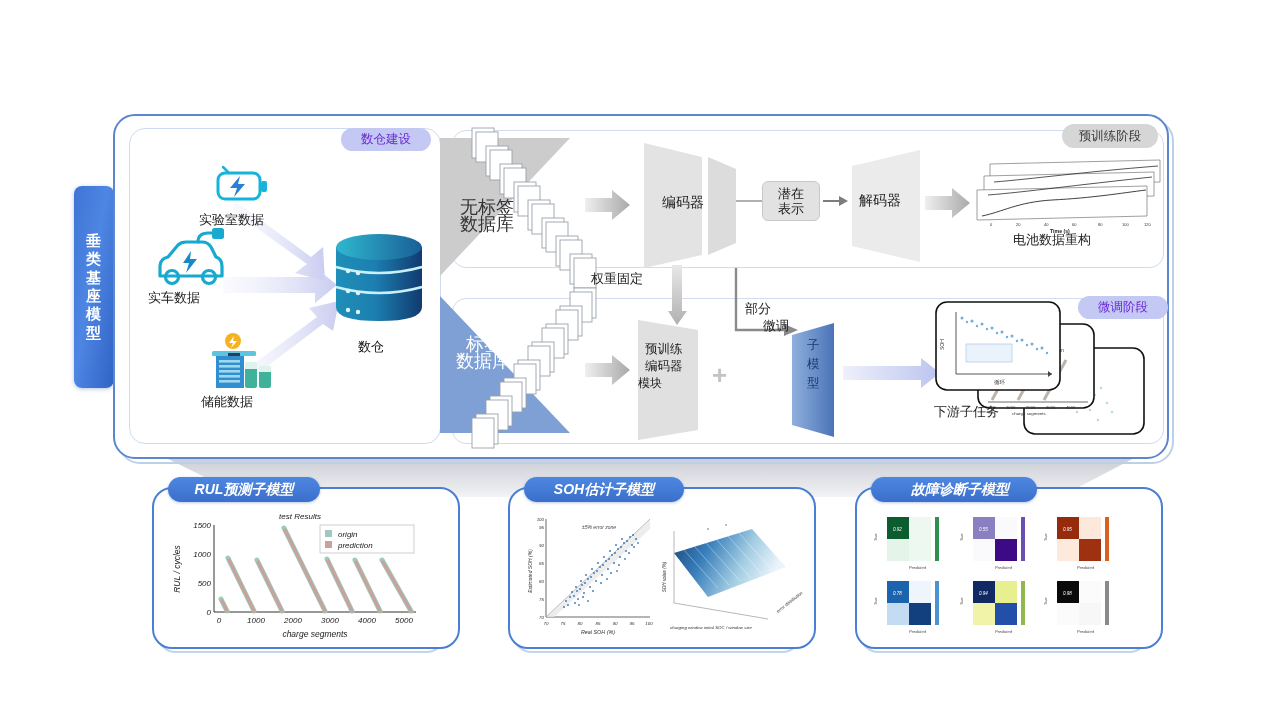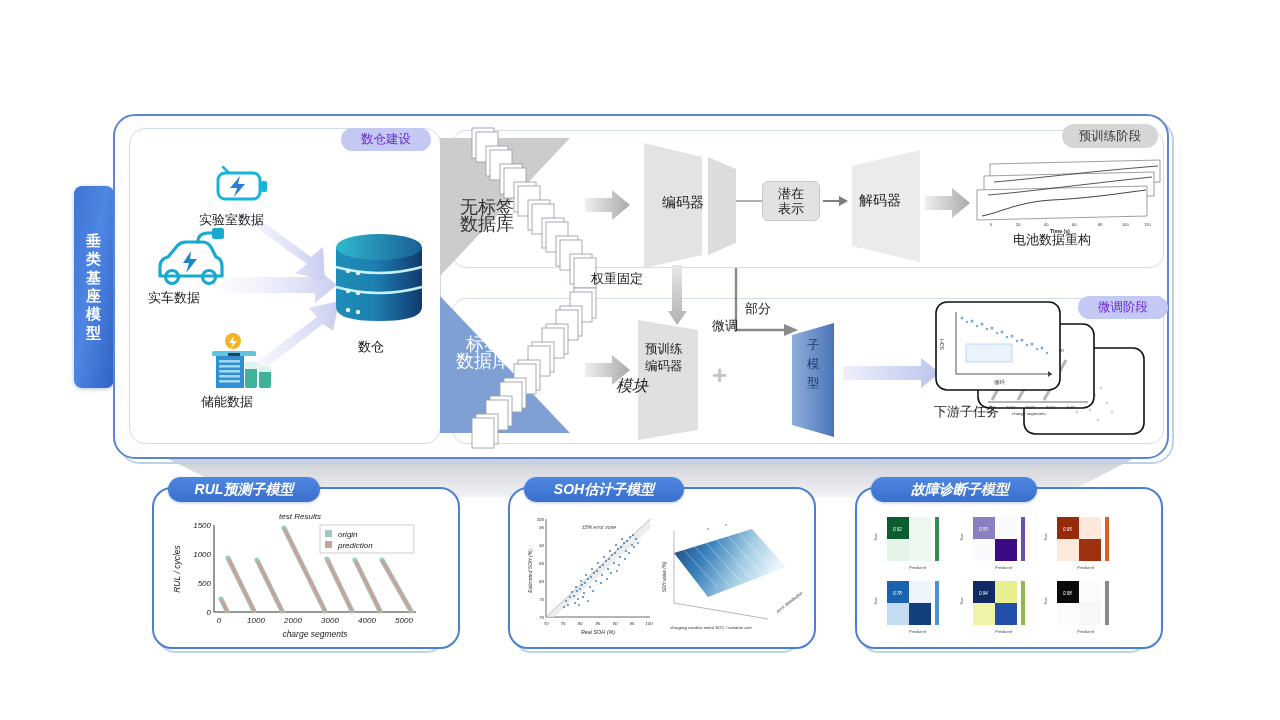--- a/index.html
+++ b/index.html
@@ -332,28 +332,28 @@
         </linearGradient>
       </defs>
     <polygon points="4,0 14,0 14,46 19,46 9,60 0,46 4,46" fill="url(#gg2)"></polygon>
   </svg>
 
   <svg style="position:absolute;left:734px;top:268px;" width="66" height="72">
     <path d="M2,0 L2,62 L52,62" stroke="#8a8a8a" stroke-width="2.4" fill="none"></path>
     <polygon points="50,56 64,62 50,68" fill="#8a8a8a"></polygon>
   </svg>
   <div class="label-txt" style="left:745px; top:301px; font-size:13px;">部分</div>
-  <div class="label-txt" style="left:712px; top:318px; font-size:13px;">微调</div>
+  <div class="label-txt" style="left:763px; top:318px; font-size:13px;">微调</div>
 
   <svg style="position:absolute;left:638px;top:320px;" width="66" height="120">
     <polygon points="0,0 60,10 60,110 0,120" fill="#e0e0e0"></polygon>
   </svg>
   <div class="label-txt" style="left:645px; top:342px; font-size:12.5px;">预训练</div>
   <div class="label-txt" style="left:645px; top:359px; font-size:12.5px;">编码器</div>
-  <div class="label-txt" style="left:616px; top:376px; font-size:16px;font-style:italic;">模块</div>
+  <div class="label-txt" style="left:638px; top:376px; font-size:12px;">模块</div>
 
   <div style="position:absolute;left:712px;top:360px;font-size:26px;color:#c4c4c4;font-weight:700;">+</div>
 
   <svg style="position:absolute;left:792px;top:323px;" width="46" height="114">
     <defs>
         <linearGradient id="smg" x1="0" y1="0" x2="1" y2="0">
       <stop offset="0%" stop-color="#8fb0dd"></stop>
           <stop offset="100%" stop-color="#4a74b7"></stop>
         </linearGradient>
       </defs>

